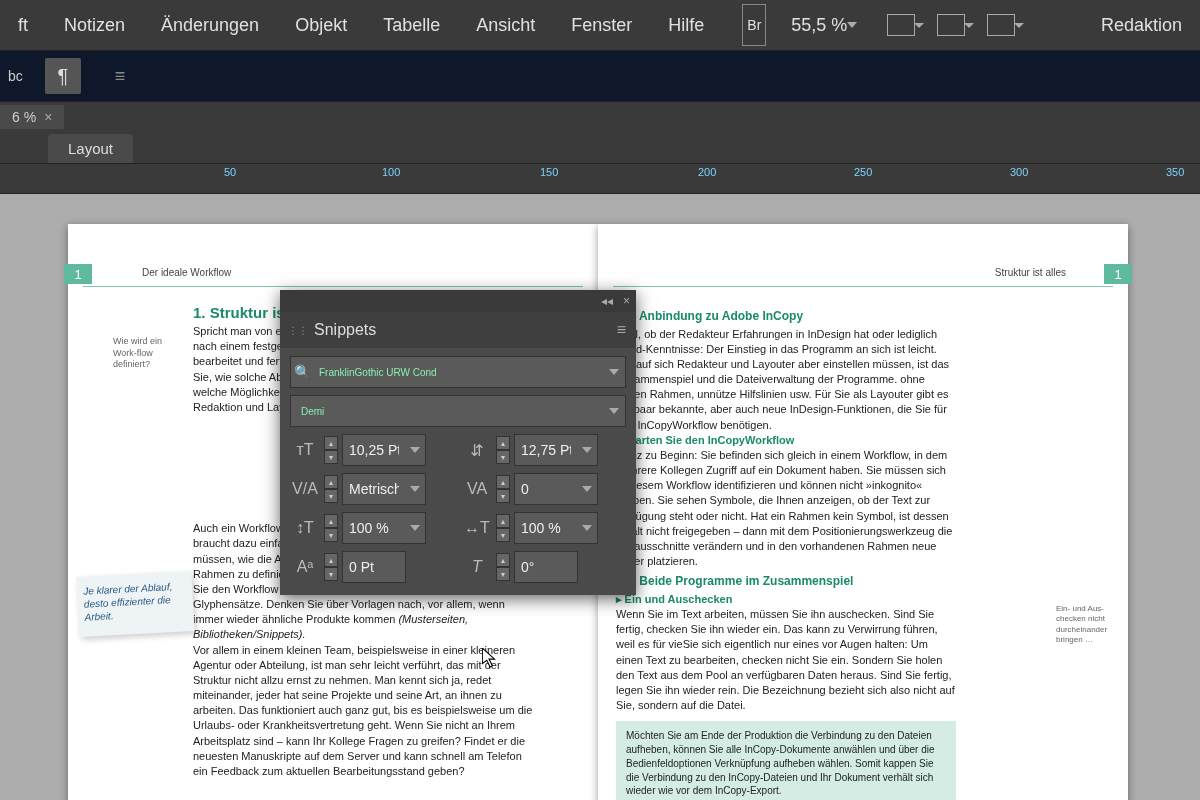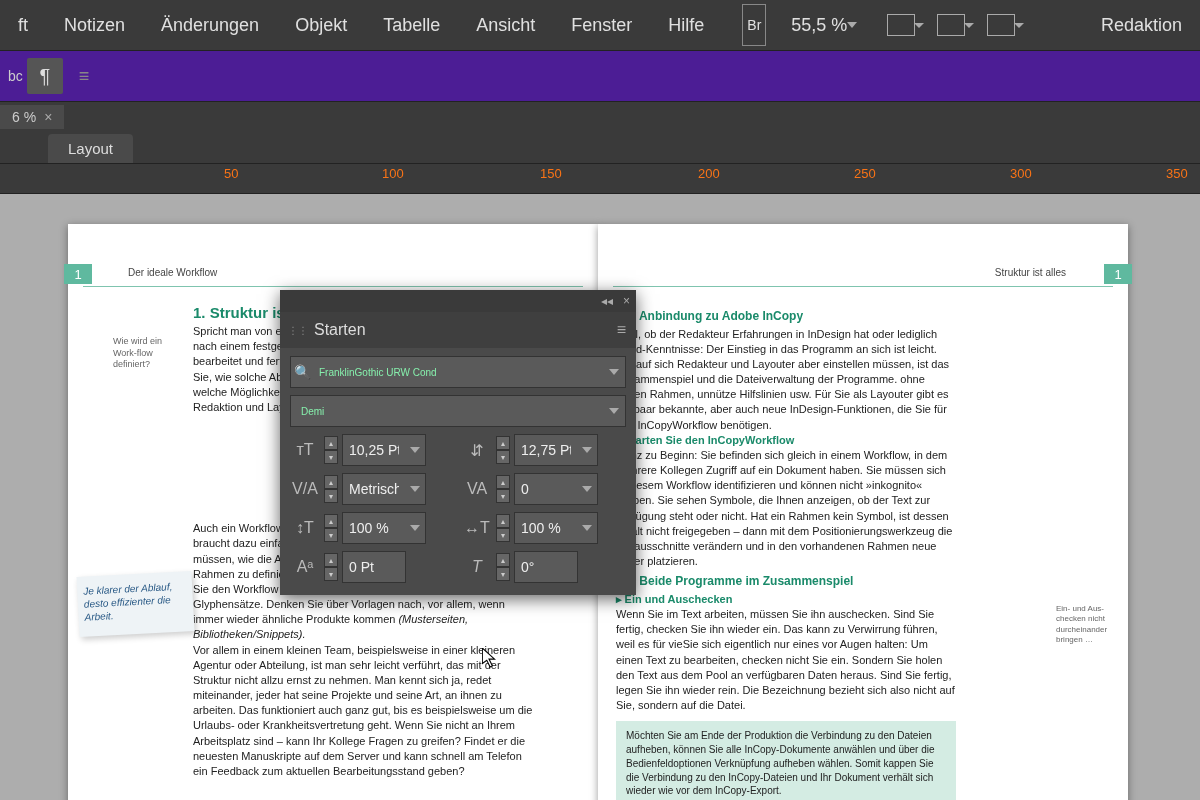--- a/index.html
+++ b/index.html
@@ -11,48 +11,48 @@
 .menubar .bridge { margin-left:20px; border:1px solid #888; padding:12px 4px; font-size:14px; }
 .menubar .zoom-indicator { margin-left:25px; display:flex; align-items:center; }
 .menubar .zoom-indicator span { font-size:18px; }
 .chev{ width:0; height:0; border-left:5px solid transparent; border-right:5px solid transparent; border-top:6px solid #aaa; }
 .menubar .icons { display:flex; gap:22px; margin-left:30px; }
 .sq-icon { width:28px; height:22px; border:1px solid #aaa; position:relative; }
 .sq-icon::after{content:"";position:absolute;right:-10px;top:8px;width:0;height:0;border-left:5px solid transparent;border-right:5px solid transparent;border-top:5px solid #aaa;}
 .menubar .right { margin-left:auto; padding-right:18px; font-size:18px; }
 
 
-.toolbar2 { height:52px; background:#4c1d95; display:flex; align-items:center; padding-left:8px; gap:4px; border-top:1px solid #222; border-bottom:1px solid #222;}
+.toolbar2 { height:52px; background:#0f172a; display:flex; align-items:center; padding-left:8px; gap:22px; border-top:1px solid #222; border-bottom:1px solid #222;}
 .pilcrow { width:36px; height:36px; background:#555; color:#ddd; display:flex; align-items:center; justify-content:center; font-size:20px; border-radius:2px;}
 .hamb { color:#888; font-size:18px; margin-left:12px; }
 
 
 .doctabs { height:30px; background:#3a3a3a; display:flex; align-items:center; font-size:14px; color:#ccc; }
 .doctabs .tab { padding:4px 12px; background:#4a4a4a; display:flex; gap:8px; align-items:center;}
 .doctabs .tab .close{ font-size:14px; color:#aaa; }
 
 
 .layouttabs { height:32px; background:#3a3a3a; display:flex; align-items:flex-end; border-bottom:1px solid #222;}
 .layouttabs .ltab{ padding:6px 20px; background:#4a4a4a; color:#ddd; font-size:15px; border-top-left-radius:4px; border-top-right-radius:4px; margin-left:48px;}
 
 
-.ruler { height:30px; background:#3a3a3a; position:relative; color:#f97316; font-size:13px; }
+.ruler { height:30px; background:#3a3a3a; position:relative; color:#7dd3fc; font-size:11px; }
 .ruler .lbl{ position:absolute; top:2px; }
 .ruler::before{content:"";position:absolute;left:0;right:0;bottom:0;height:1px;background:#222;}
 
 
 .workspace{ position:absolute; left:0; top:194px; right:0; bottom:0; background:#adadad; overflow:hidden;}
 .page{ position:absolute; background:#fff; width:530px; height:760px; top:30px; box-shadow:0 2px 8px rgba(0,0,0,.4);}
 .page.left{ left:68px; }
 .page.right{ left:598px; }
 .pagenum{ position:absolute; top:40px; width:28px; height:20px; background:#5fb99f; color:#fff; font-size:13px; display:flex; align-items:center; justify-content:center;}
 .page.left .pagenum{ left:-4px;}
 .page.right .pagenum{ right:-4px;}
 .running{ position:absolute; top:43px; font-size:10px; color:#444;}
-.page.left .running{ left:60px;text-align:right;}
+.page.left .running{ left:74px;text-align:right;}
 .page.right .running{ right:62px;}
 .hr-top{ position:absolute; left:15px; right:15px; top:62px; height:1px; background:#7fc4af;}
 .col{ position:absolute; top:80px; font-family:Georgia,serif; font-size:11px; color:#222; line-height:1.38; }
 .page.left .heading{ position:absolute; left:125px; top:80px; color:#1a8a6a; font-weight:bold; font-size:15px;}
 .sidebar-q{ position:absolute; left:45px; top:112px; width:70px; font-size:9px; color:#666; line-height:1.3;}
 .body-l{ left:125px; width:345px; top:100px; }
 .note{ position:absolute; left:10px; top:350px; width:115px; height:60px; background:#eef3f6; color:#2a5a86; font-style:italic; font-size:10px; padding:8px 6px; transform:rotate(-3deg); box-shadow:2px 3px 6px rgba(0,0,0,.2); line-height:1.3;}
 .head-r{ color:#1a8a6a; font-weight:bold; font-size:12px; margin:4px 0 2px 0;}
 .sub-r{ color:#1a8a6a; font-weight:bold; font-size:11px; }
 .arrow{ color:#1a8a6a; font-weight:bold;}
@@ -177,21 +177,21 @@
   </div>
 </div>
 
 <div class="panel">
   <div class="titlebar">
     <span>◂◂</span>
     <span>×</span>
   </div>
   <div class="tabrow">
     <span class="grip">⋮⋮</span>
-    <span class="title">Starten</span>
+    <span class="title">Snippets</span>
     <span class="menu">≡</span>
   </div>
   <div class="body">
     <div class="fld">
       <span class="mag">🔍</span>
       <input value="FranklinGothic URW Cond" style="">
       <span class="dd">
           <span class="chev"></span>
         </span>
     </div>

